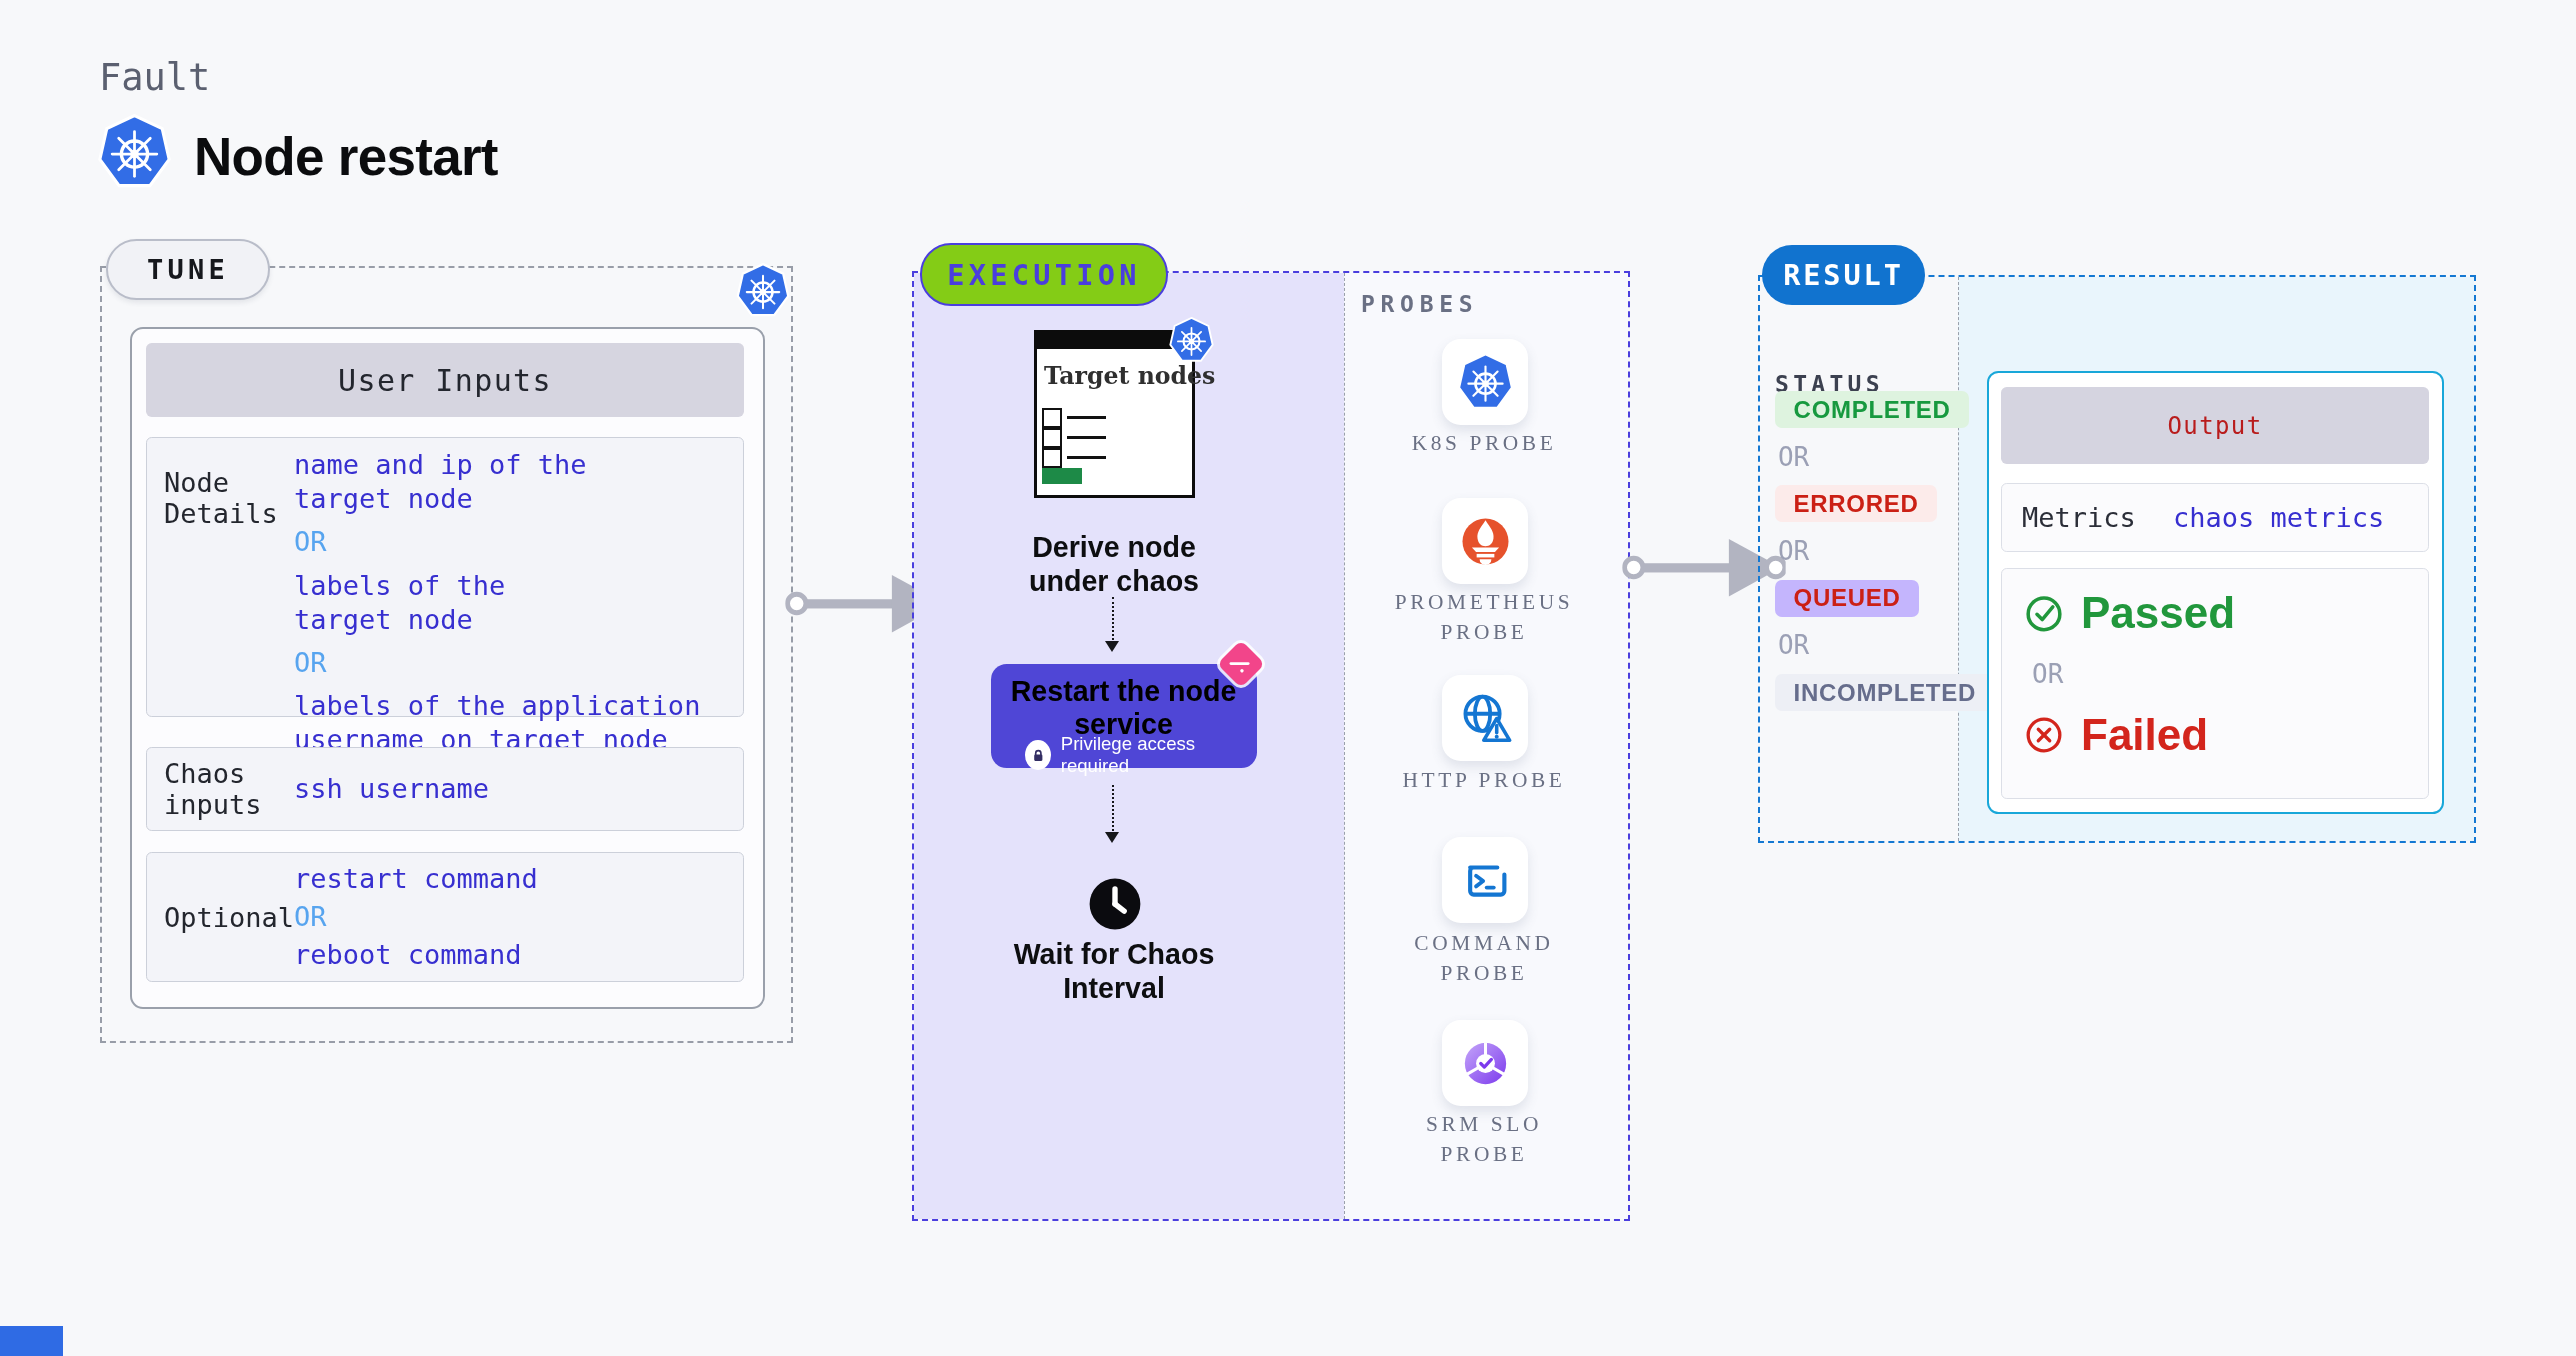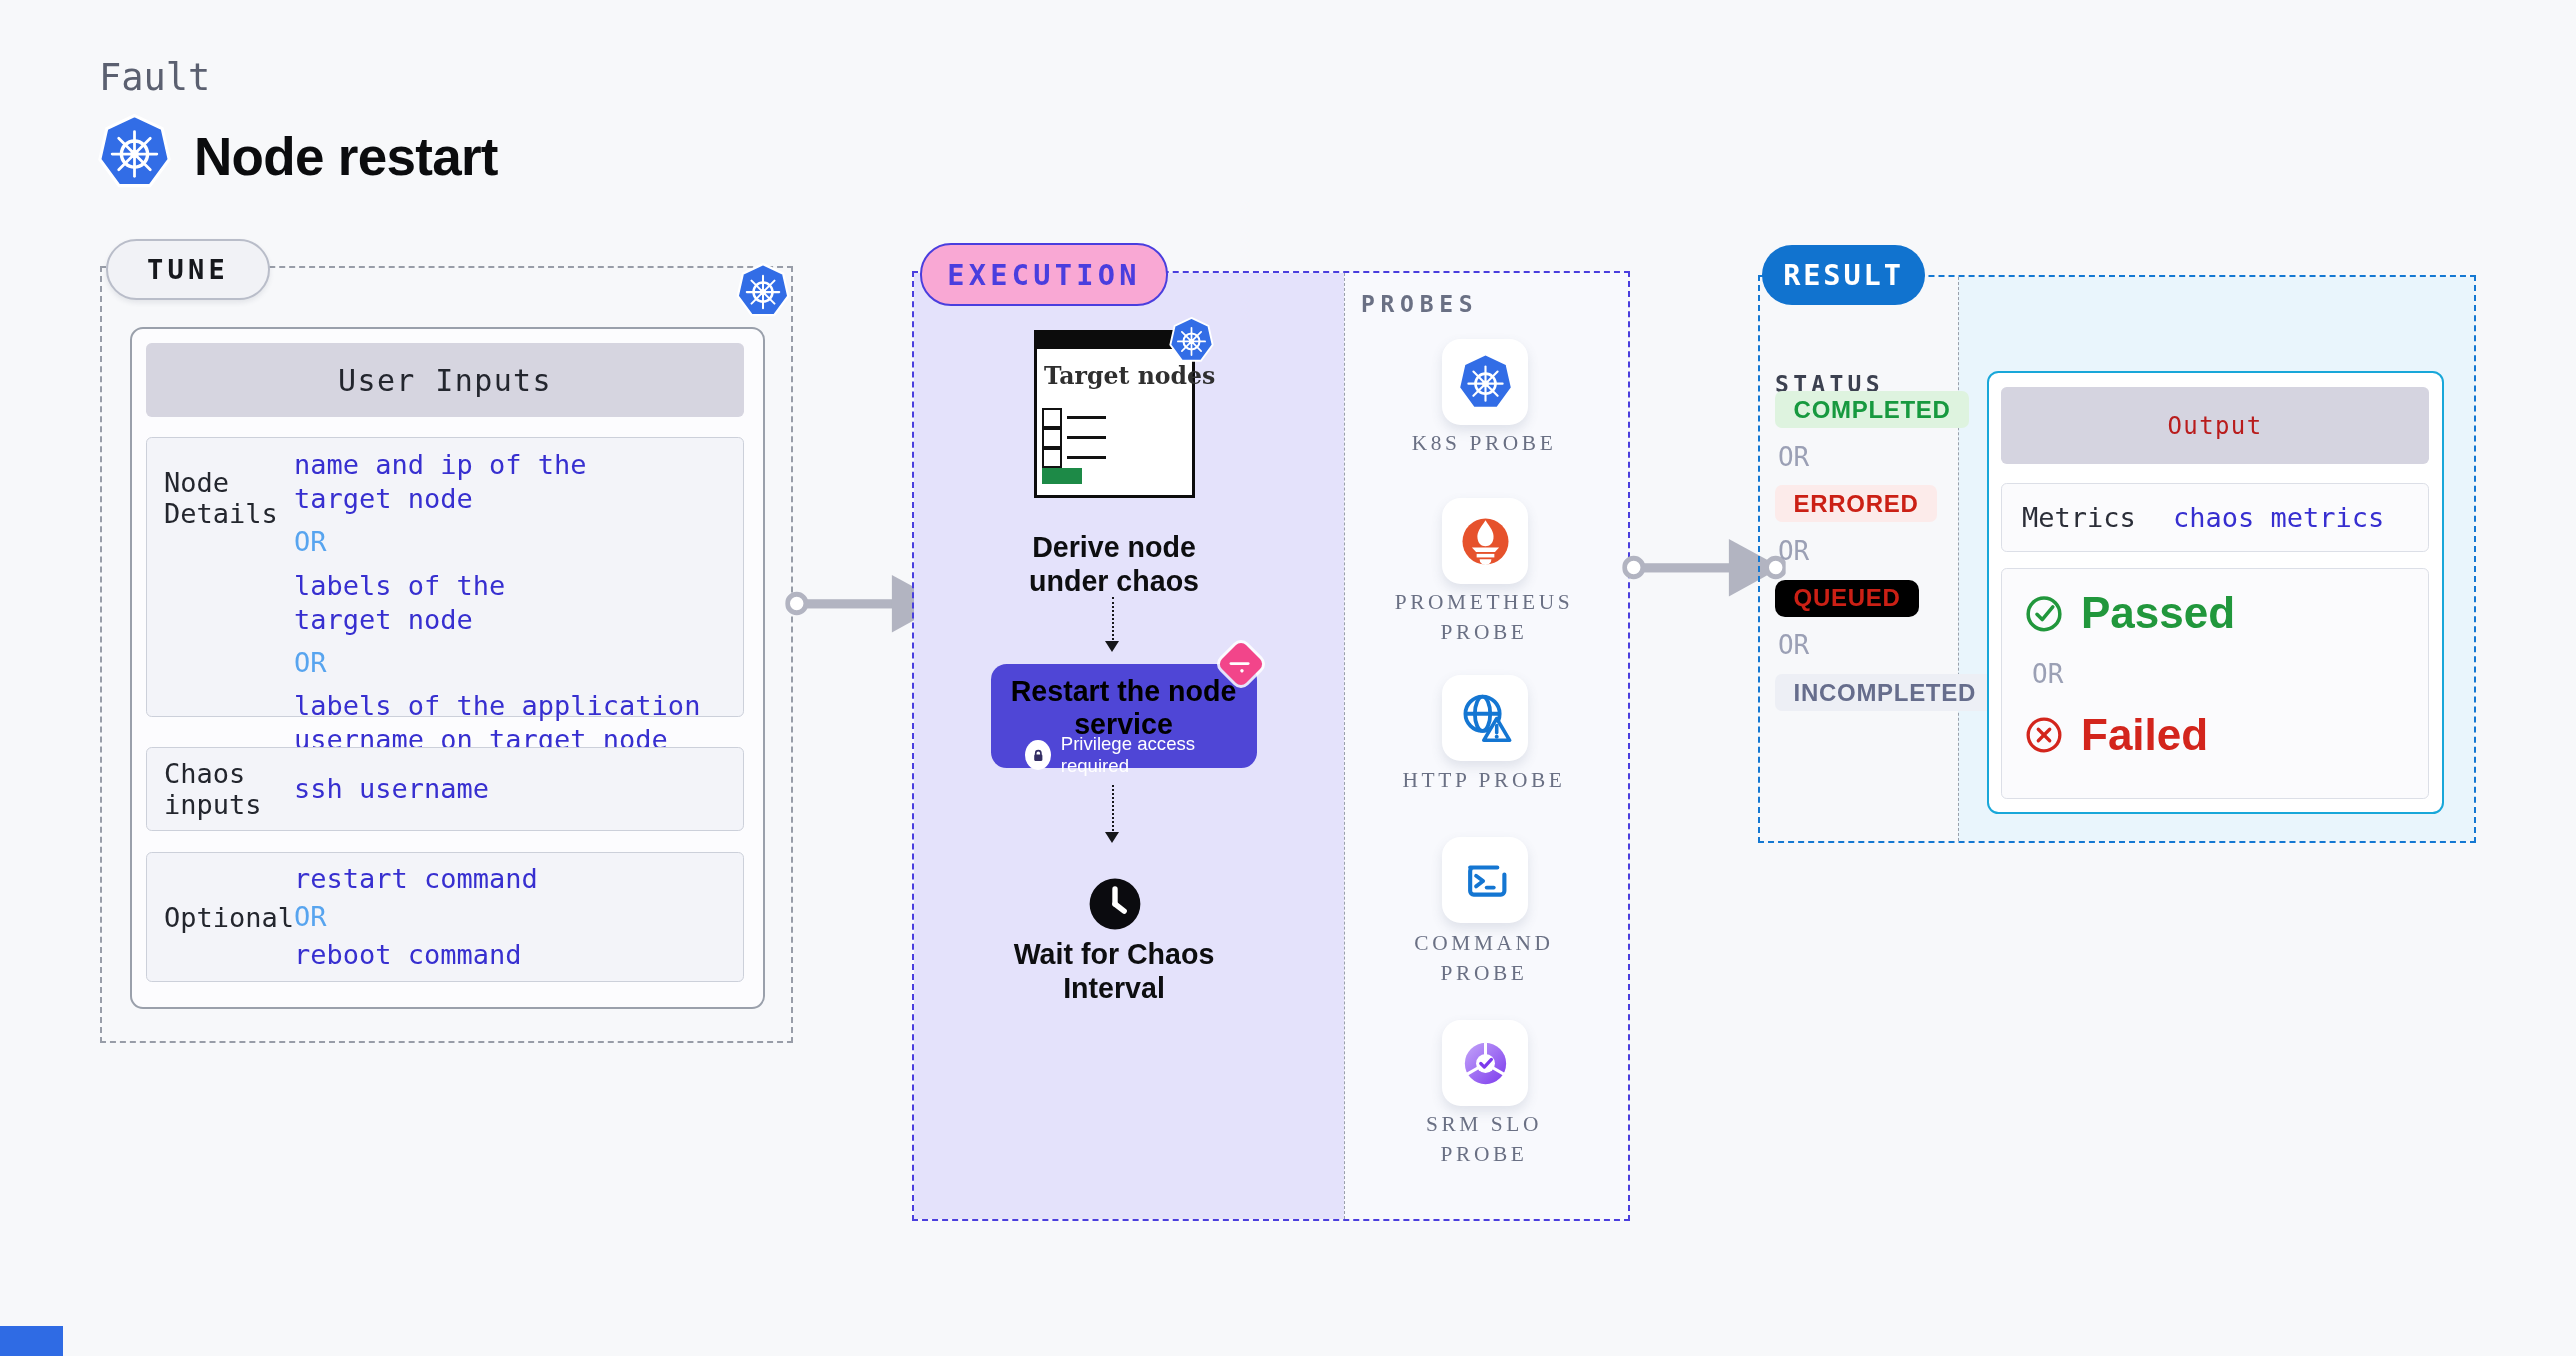--- a/index.html
+++ b/index.html
@@ -18,21 +18,21 @@
   .tune-region{left:100px;top:266px;width:689px;height:773px;border:2.1px dashed #989da8;}
   .exec-region{left:912px;top:271px;width:714px;height:946px;border:2.1px dashed #4a3ede;}
   .exec-fill{left:0;top:0;width:430px;height:100%;background:#e4e2fb;}
   .probes-fill{left:430px;top:0;right:0;height:100%;background:#f8f9fd;border-left:1.4px dashed #9aa0ab;}
   .result-region{left:1758px;top:275px;width:714px;height:564px;border:2.1px dashed #1478d2;}
   .result-fill{left:198px;top:0;right:0;height:100%;background:#e9f5fc;border-left:1.4px dashed #9aa0ab;}
 
   .pill{display:flex;align-items:center;justify-content:center;border-radius:31px;font-weight:bold;}
   .tune-pill{left:106px;top:239px;width:160px;height:57px;background:#f1f2f6;border:2.1px solid #b9bdc9;
              font-size:27px;letter-spacing:4.3px;color:#16181d;box-shadow:0 2.9px 5.7px rgba(60,70,90,.10);}
-  .exec-pill{left:920px;top:243px;width:244px;height:59px;background:#f9a8d4;border:2.9px solid #4a3ede;
+  .exec-pill{left:920px;top:243px;width:244px;height:59px;background:#84cc16;border:2.9px solid #4a3ede;
              font-size:28.6px;letter-spacing:4.3px;color:#4a3ede;}
   .result-pill{left:1762px;top:245px;width:163px;height:60px;background:#1173cf;
              font-size:28.6px;letter-spacing:2.9px;color:#ffffff;}
 
   
   .user-card{left:130px;top:327px;width:631px;height:678px;background:#fcfcfe;border:2.1px solid #9aa0ab;border-radius:13px;}
   .ui-header{left:146px;top:343px;width:598px;height:74px;background:#d6d5e0;border-radius:5.7px;
              display:flex;align-items:center;justify-content:center;font-size:30px;color:#23262e;letter-spacing:1.4px;}
   .trow{left:146px;width:598px;background:#f3f4f9;border:1.4px solid #ccd0da;border-radius:5.7px;
         display:flex;box-sizing:border-box;padding-left:17px;font-size:27px;color:#23262e;}
@@ -335,21 +335,21 @@
   <div class="abs result-fill"></div>
 </div>
 <div class="abs pill result-pill mono">RESULT</div>
 
 <div class="abs status-label mono">STATUS</div>
 <div class="abs status-col">
   <div class="status-badge" style="background: rgb(222, 243, 223); color: rgb(23, 153, 63);">COMPLETED</div>
   <div class="status-or mono">OR</div>
   <div class="status-badge" style="background: rgb(252, 235, 234); color: rgb(203, 32, 21);">ERRORED</div>
   <div class="status-or mono">OR</div>
-  <div class="status-badge" style="background: #000000; color: rgb(203, 32, 21); border-radius: 10px;">QUEUED</div>
+  <div class="status-badge" style="background: #c4b5fd; color: rgb(203, 32, 21);">QUEUED</div>
   <div class="status-or mono">OR</div>
   <div class="status-badge" style="background: rgb(237, 239, 245); color: rgb(102, 109, 140);">INCOMPLETED</div>
 </div>
 
 <div class="abs output-box"></div>
 <div class="abs out-header mono">Output</div>
 
 <div class="abs out-row out-row-metrics">
   <div class="out-label">Metrics</div>
   <div class="metrics-value">chaos metrics</div>

